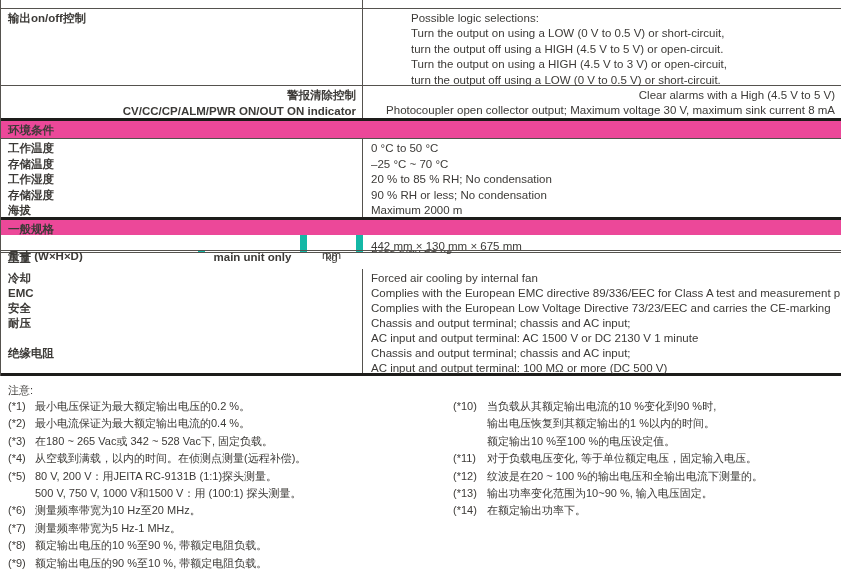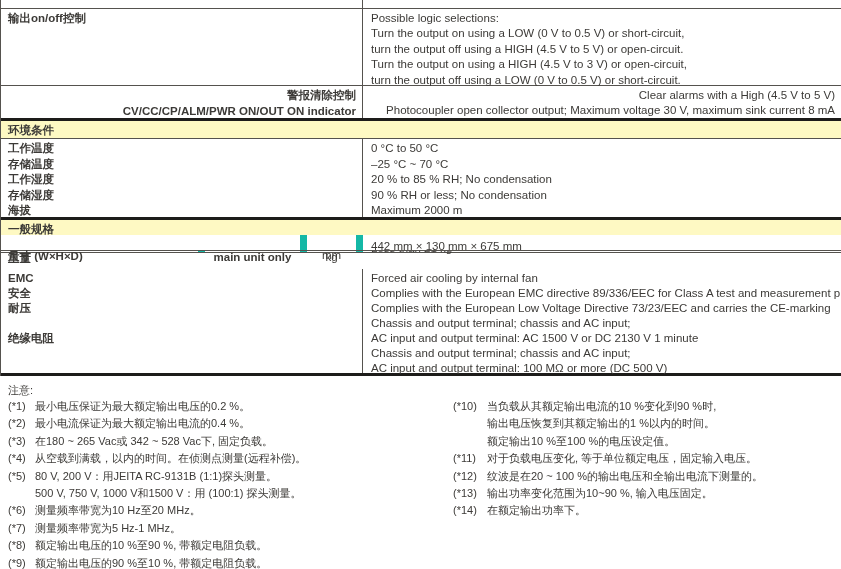--- a/index.html
+++ b/index.html
@@ -9,21 +9,21 @@
   }
   
   .t-row{position:absolute;left:0;right:0;display:flex;box-sizing:border-box;
          border-bottom:1px solid #55524e;background:#fff;}
   .t-row.thickb{border-bottom:3px solid #1d1c1a;}
   .cell{box-sizing:border-box;}
   .lcell{width:363px;flex:0 0 363px;border-right:1px solid #55524e;padding:2px 6px 0 8px;}
   .rcell{flex:1;padding:2px 6px 0 8px;}
   .eng{font-size:11.5px;line-height:15.4px;white-space:nowrap;}
   .zh{font-size:11.5px;font-weight:bold;line-height:15.5px;white-space:nowrap;}
-  .secbar{position:absolute;left:0;right:0;box-sizing:border-box;background:#fef9c3;
+  .secbar{position:absolute;left:0;right:0;box-sizing:border-box;background:#ec4899;
           border-bottom:1px solid #55524e;font-size:11.5px;font-weight:bold;
           padding:2px 0 0 8px;}
   .left-edge{position:absolute;left:0;top:0;width:1px;height:376px;background:#55524e;}
   
   .subcell{border-right:7px solid #14b8a6;text-align:center;padding-top:14px;
            font-size:11.5px;box-sizing:border-box;}
   .bold{font-weight:bold;}
   
   .notes-title{position:absolute;font-size:11px;line-height:17px;}
   .note-col{position:absolute;font-size:11px;line-height:17.4px;}
@@ -35,21 +35,21 @@
 </head>
 <body>
 
 <div class="sheet">
 
   <div class="t-row" style="top:0;height:9px;">
     <div class="cell lcell" style="padding:0;"></div>
     <div class="cell rcell" style="padding:0;"></div>
   </div>
 
-  <div class="t-row" style="top:9px;height:77px;">
+  <div class="t-row" style="top:9px;height:77px;gap:40px;">
     <div class="cell lcell">
       <div class="zh">输出on/off控制</div>
     </div>
     <div class="cell rcell">
       <div class="eng">Possible logic selections:</div>
       <div class="eng">Turn the output on using a LOW (0 V to 0.5 V) or short-circuit,</div>
       <div class="eng">turn the output off using a HIGH (4.5 V to 5 V) or open-circuit.</div>
       <div class="eng">Turn the output on using a HIGH (4.5 V to 3 V) or open-circuit,</div>
       <div class="eng">turn the output off using a LOW (0 V to 0.5 V) or short-circuit.</div>
     </div>
@@ -103,20 +103,21 @@
       <span class="zh">尺寸 (W×H×D)</span>
     </div>
     <div class="cell subcell" style="width:56px;flex:0 0 56px;">mm</div>
     <div class="cell rcell" style="padding-top:1px;">
       <span class="eng">442 mm × 130 mm × 675 mm</span>
     </div>
   </div>
 
   <div class="t-row thickb" style="top:269px;height:107px;">
     <div class="cell lcell">
+      <div class="zh" style="line-height:15px;">冷却</div>
       <div class="zh" style="line-height:15px;">EMC</div>
       <div class="zh" style="line-height:15px;">安全</div>
       <div class="zh" style="line-height:15px;min-height:15px;">耐压</div>
       <div class="zh" style="line-height:15px;min-height:15px;"></div>
       <div class="zh" style="line-height:15px;min-height:15px;">绝缘电阻</div>
       <div class="zh" style="line-height:15px;min-height:15px;"></div>
     </div>
     <div class="cell rcell">
       <div class="eng" style="line-height:15px;">Forced air cooling by internal fan</div>
       <div class="eng" style="line-height:15px;">Complies with the European EMC directive 89/336/EEC for Class A test and measurement products</div>

